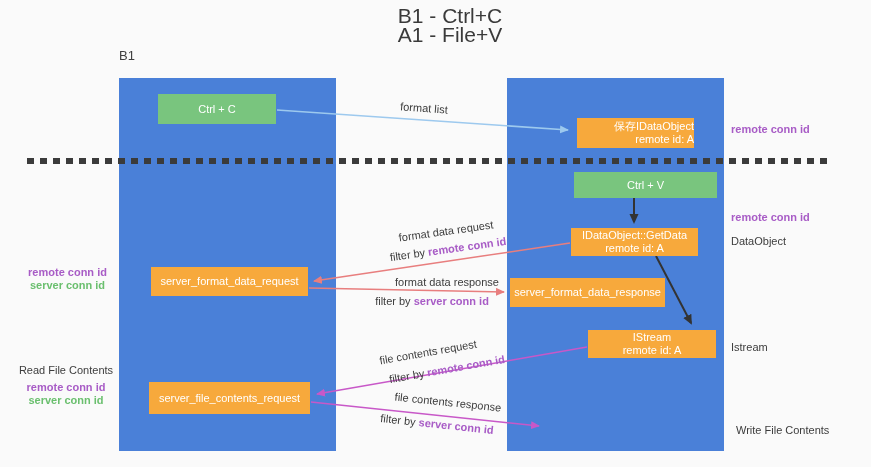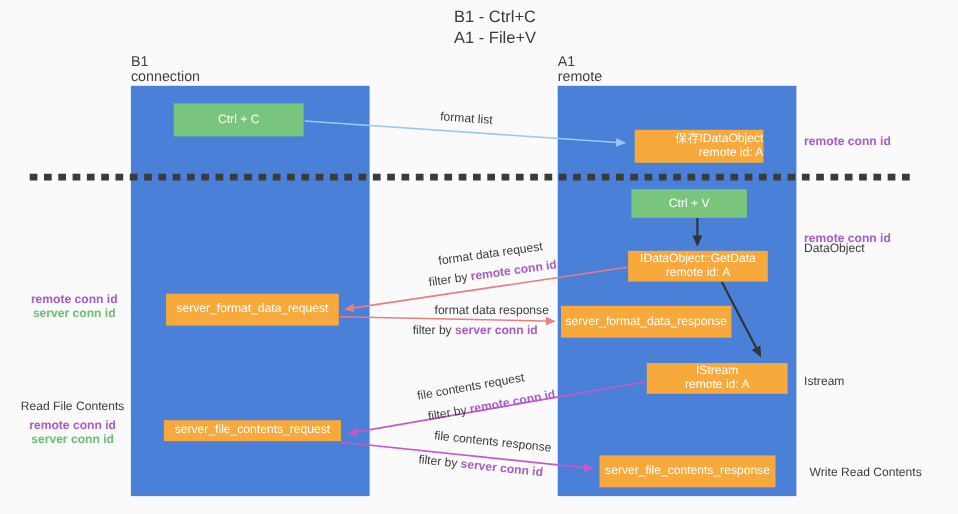--- a/index.html
+++ b/index.html
@@ -1,19 +1,19 @@
 <!DOCTYPE html>
 <html><head>
 <meta charset="utf-8">
 <style>
   html,body{margin:0;padding:0;}
   body{font-family:"Liberation Sans",sans-serif;background:#fafafa;}
   .stage{position:relative;width:871px;height:467px;background:#fafafa;overflow:hidden;}
   .title{position:absolute;left:310px;top:6px;width:280px;text-align:center;
-         font-size:15px;line-height:19px;color:#3a3a3a;}
+         font-size:21px;line-height:19px;color:#3a3a3a;}
   .lane-header{position:absolute;font-size:13px;line-height:14px;color:#3f3f3f;}
   .lane{position:absolute;top:78px;width:217px;height:373px;background:#4a80d8;}
   .node{position:absolute;display:flex;flex-direction:column;align-items:center;justify-content:center;
         color:#fff;font-size:11px;line-height:13px;text-align:center;white-space:nowrap;}
   .green-box{background:#79c57e;}
   .orange-box{background:#f7a93c;}
   .lbl{position:absolute;font-size:11px;line-height:13px;color:#3c3c3c;white-space:nowrap;}
   .lbl-block{position:absolute;font-size:11px;line-height:13px;text-align:center;white-space:nowrap;}
   .purple{color:#a85cc6;font-weight:bold;}
   .greent{color:#6abf6e;font-weight:bold;}
@@ -25,25 +25,20 @@
 
 <div class="stage">
 
   <div class="title">
     <div>B1 - Ctrl+C</div>
     <div>A1 - File+V</div>
   </div>
 
   <div class="lane-header" style="left:119px;top:49px;width:217px;">
     <div>B1</div>
-    <div>connection</div>
-  </div>
-  <div class="lane-header" style="left:507px;top:49px;width:217px;">
-    <div>A1</div>
-    <div>remote</div>
   </div>
 
   <div class="lane" style="left:119px;"></div>
   <div class="lane" style="left:507px;"></div>
 
   <svg class="overlay" width="871" height="467" viewBox="0 0 871 467">
     <defs>
       <marker id="ah-blue" markerUnits="userSpaceOnUse" markerWidth="10" markerHeight="9" refX="8" refY="4" orient="auto">
         <path d="M0,0 L9,4 L0,8 Z" fill="#9dc9ee"></path>
       </marker>
@@ -77,21 +72,21 @@
 
   <div class="node green-box" style="left:158px;top:94px;width:118px;height:30px;">
     <span>Ctrl + C</span>
   </div>
 
   <div class="node orange-box" style="left:577px;top:118px;width:117px;height:30px;align-items:flex-end;">
     <span>保存IDataObject</span>
     <span>remote id: A</span>
   </div>
 
-  <div class="node green-box" style="left:574px;top:172px;width:105px;height:26px;">
+  <div class="node green-box" style="left:574px;top:172px;width:143px;height:26px;">
     <span>Ctrl + V</span>
   </div>
 
   <div class="node orange-box" style="left:571px;top:228px;width:127px;height:28px;justify-content:center;">
     <span>IDataObject::GetData</span>
     <span>remote id: A</span>
   </div>
 
   <div class="node orange-box" style="left:510px;top:278px;width:155px;height:29px;">
     <span>server_format_data_response</span>
@@ -99,27 +94,24 @@
 
   <div class="node orange-box" style="left:151px;top:267px;width:157px;height:29px;">
     <span>server_format_data_request</span>
   </div>
 
   <div class="node orange-box" style="left:588px;top:330px;width:128px;height:28px;">
     <span>IStream</span>
     <span>remote id: A</span>
   </div>
 
-  <div class="node orange-box" style="left:149px;top:382px;width:161px;height:19px;">
+  <div class="node orange-box" style="left:149px;top:382px;width:161px;height:32px;">
     <span>server_file_contents_request</span>
   </div>
 
-  <div class="node orange-box" style="left:545px;top:414px;width:160px;height:29px;">
-    <span>server_file_contents_response</span>
-  </div>
 
   <div class="albl" style="left:424px;top:108px;transform:translate(-50%,-50%) rotate(4deg);">format list</div>
 
   <div class="albl" style="left:446px;top:231px;transform:translate(-50%,-50%) rotate(-8deg);">format data request</div>
   <div class="albl" style="left:448px;top:249px;transform:translate(-50%,-50%) rotate(-8deg);">
     <span>filter by </span><span class="purple">remote conn id</span>
   </div>
 
   <div class="albl" style="left:437px;top:282px;transform:translate(-50%,-50%);margin-left:10px;">format data response</div>
   <div class="albl" style="left:432px;top:301px;transform:translate(-50%,-50%);">
@@ -131,23 +123,23 @@
     <span>filter by </span><span class="purple">remote conn id</span>
   </div>
 
   <div class="albl" style="left:448px;top:402px;transform:translate(-50%,-50%) rotate(6deg);">file contents response</div>
   <div class="albl" style="left:437px;top:424px;transform:translate(-50%,-50%) rotate(6deg);">
     <span>filter by </span><span class="purple">server conn id</span>
   </div>
 
   <div class="lbl purple" style="left:731px;top:123px;">remote conn id</div>
   <div class="lbl purple" style="left:731px;top:211px;">remote conn id</div>
-  <div class="lbl" style="left:731px;top:220px;">DataObject</div>
+  <div class="lbl" style="left:731px;top:235px;">DataObject</div>
   <div class="lbl" style="left:731px;top:341px;">Istream</div>
-  <div class="lbl" style="left:736px;top:424px;">Write Read Contents</div>
+  <div class="lbl" style="left:736px;top:424px;">Write File Contents</div>
 
   <div class="lbl-block" style="left:20px;top:266px;width:95px;">
     <div class="purple">remote conn id</div>
     <div class="greent">server conn id</div>
   </div>
   <div class="lbl-block" style="left:14px;top:364px;width:104px;">
     <div style="color:#3c3c3c;">Read File Contents</div>
     <div class="purple" style="margin-top:4px;">remote conn id</div>
     <div class="greent">server conn id</div>
   </div>

